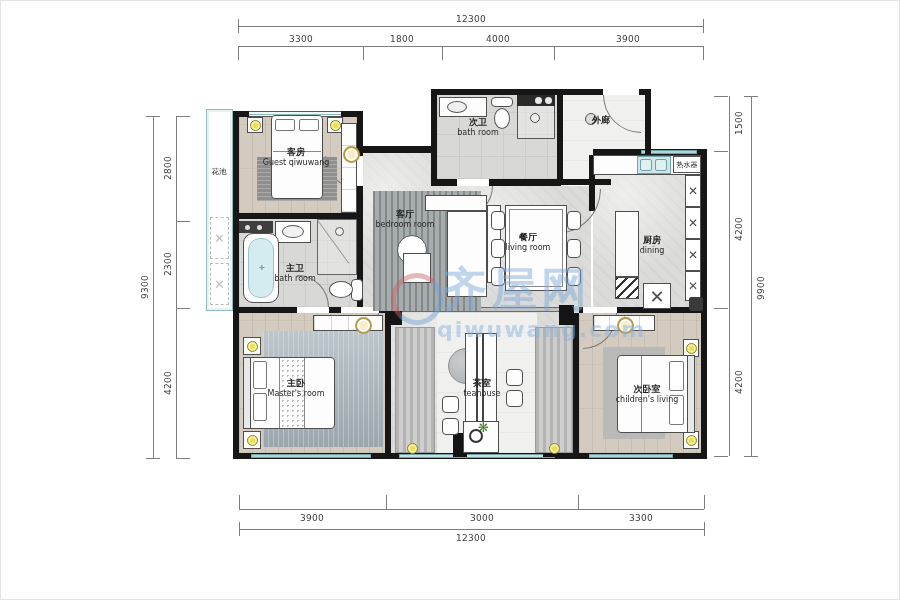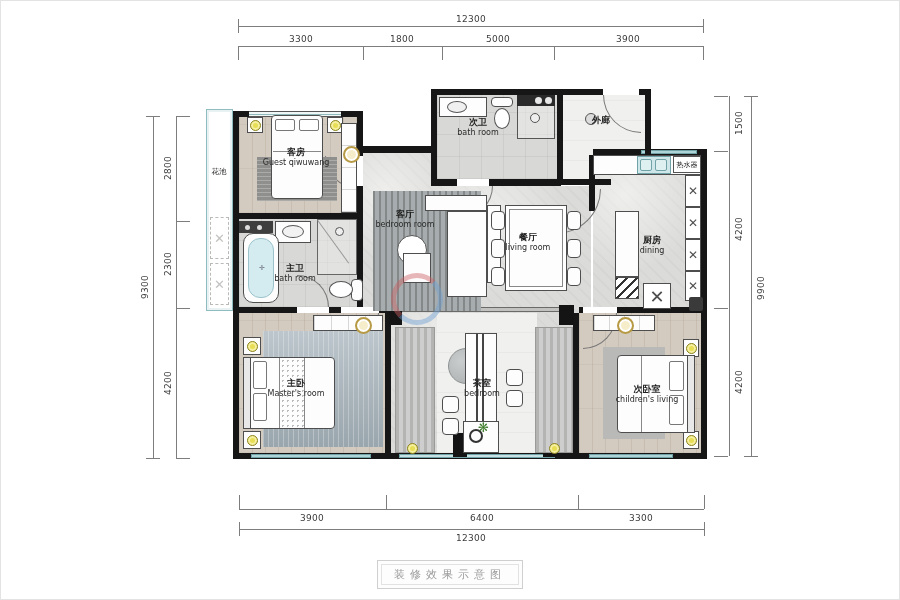--- a/index.html
+++ b/index.html
@@ -243,21 +243,21 @@
   <div class="abs" style="left:468px;top:428px;width:14px;height:14px;border:2px solid #333;border-radius:50%;"></div>
   <div class="abs" style="left:477px;top:420px;font-size:13px;color:#3f7d2c;line-height:13px;">❋</div>
   <div class="furn rd" style="left:505px;top:368px;width:17px;height:17px;"></div>
   <div class="furn rd" style="left:505px;top:389px;width:17px;height:17px;"></div>
   <div class="furn rd" style="left:441px;top:395px;width:17px;height:17px;"></div>
   <div class="furn rd" style="left:441px;top:417px;width:17px;height:17px;"></div>
   <div class="lamp" style="left:406px;top:442px;"></div>
   <div class="lamp" style="left:548px;top:442px;"></div>
   <div class="rl" style="left:481px;top:377px;">
     <span class="zh">茶室</span>
-    <span class="en">bedroom</span>
+    <span class="en">teahouse</span>
   </div>
 
   <div class="rug-dark" style="left:602px;top:346px;width:62px;height:92px;background:#b9b9b7;"></div>
   <div class="furn" style="left:592px;top:314px;width:62px;height:16px;background-image:repeating-linear-gradient(90deg,rgba(0,0,0,.15) 0 1px,transparent 1px 15px);"></div>
   <div class="clight" style="left:616px;top:316px;"></div>
   <div class="furn" style="left:682px;top:338px;width:16px;height:18px;"></div>
   <div class="lamp" style="left:685px;top:342px;"></div>
   <div class="furn" style="left:682px;top:430px;width:16px;height:18px;"></div>
   <div class="lamp" style="left:685px;top:434px;"></div>
   <div class="furn rd" style="left:616px;top:354px;width:78px;height:78px;"></div>
@@ -265,44 +265,46 @@
   <div class="pil" style="left:668px;top:360px;width:15px;height:30px;"></div>
   <div class="pil" style="left:668px;top:394px;width:15px;height:30px;"></div>
   <div class="abs" style="left:640px;top:355px;width:0;height:76px;border-left:1px solid #888;"></div>
   <div class="rl" style="left:646px;top:383px;">
     <span class="zh">次卧室</span>
     <span class="en">children's living</span>
   </div>
 
   <div class="wm" style="left:0;top:0;width:900px;height:600px;">
     <div class="wm-ring" style="left:390px;top:272px;"></div>
+    <div class="wm-cn" style="left:440px;top:258px;">齐屋网</div>
+    <div class="wm-url" style="left:436px;top:316px;">qiwuwang.com</div>
   </div>
 
   <div class="dline-h" style="left:237px;top:25px;width:465px;"></div>
   <div class="tick-v" style="left:237px;top:18px;"></div>
   <div class="tick-v" style="left:702px;top:18px;"></div>
   <div class="dt" style="left:470px;top:18px;">12300</div>
   <div class="dline-h" style="left:237px;top:45px;width:465px;"></div>
   <div class="tick-v" style="left:237px;top:45px;"></div>
   <div class="tick-v" style="left:362px;top:45px;"></div>
   <div class="tick-v" style="left:441px;top:45px;"></div>
   <div class="tick-v" style="left:553px;top:45px;"></div>
   <div class="tick-v" style="left:702px;top:45px;"></div>
   <div class="dt" style="left:300px;top:38px;">3300</div>
   <div class="dt" style="left:401px;top:38px;">1800</div>
-  <div class="dt" style="left:497px;top:38px;">5000</div>
+  <div class="dt" style="left:497px;top:38px;">4000</div>
   <div class="dt" style="left:627px;top:38px;">3900</div>
 
   <div class="dline-h" style="left:238px;top:508px;width:465px;"></div>
   <div class="tick-v" style="left:238px;top:494px;"></div>
   <div class="tick-v" style="left:385px;top:494px;"></div>
   <div class="tick-v" style="left:577px;top:494px;"></div>
   <div class="tick-v" style="left:703px;top:494px;"></div>
   <div class="dt" style="left:311px;top:517px;">3900</div>
-  <div class="dt" style="left:481px;top:517px;">6400</div>
+  <div class="dt" style="left:481px;top:517px;">3000</div>
   <div class="dt" style="left:640px;top:517px;">3300</div>
   <div class="dline-h" style="left:238px;top:528px;width:465px;"></div>
   <div class="tick-v" style="left:238px;top:521px;"></div>
   <div class="tick-v" style="left:703px;top:521px;"></div>
   <div class="dt" style="left:470px;top:537px;">12300</div>
 
   <div class="dline-v" style="left:152px;top:115px;height:342px;"></div>
   <div class="tick-h" style="left:145px;top:115px;"></div>
   <div class="tick-h" style="left:145px;top:457px;"></div>
   <div class="dt-r" style="left:144px;top:286px;">9300</div>
@@ -321,17 +323,14 @@
   <div class="tick-h" style="left:713px;top:307px;"></div>
   <div class="tick-h" style="left:713px;top:455px;"></div>
   <div class="dt-r" style="left:738px;top:122px;">1500</div>
   <div class="dt-r" style="left:738px;top:228px;">4200</div>
   <div class="dt-r" style="left:738px;top:381px;">4200</div>
   <div class="dline-v" style="left:750px;top:95px;height:360px;"></div>
   <div class="tick-h" style="left:743px;top:95px;"></div>
   <div class="tick-h" style="left:743px;top:455px;"></div>
   <div class="dt-r" style="left:760px;top:287px;">9900</div>
 
-  <div class="cap" style="bottom:10px;">
-    <div class="cap-in">装修效果示意图</div>
-  </div>
 
 </div>
 
 </body></html>

